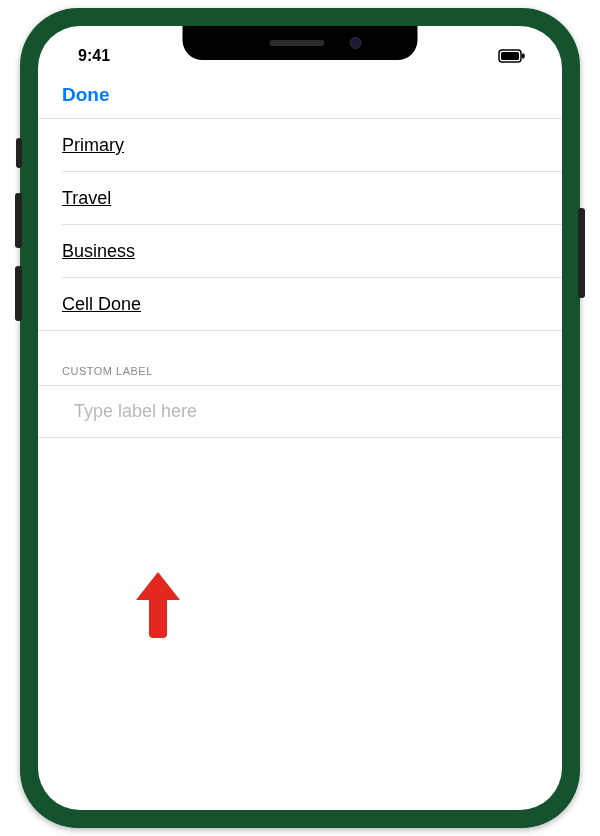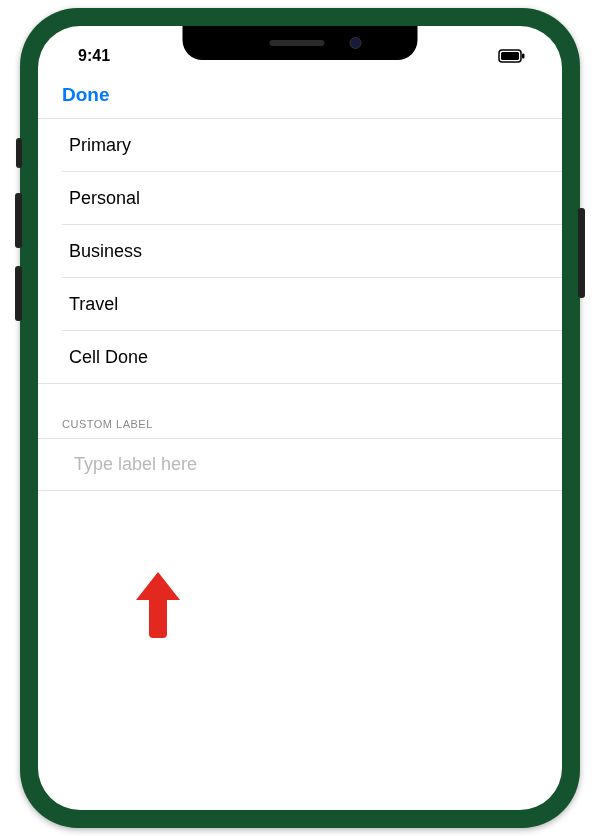--- a/index.html
+++ b/index.html
@@ -111,24 +111,25 @@
 
     
     .list-group {
       border-top: 1px solid #e2e2e4;
     }
     .list-row {
       display: flex;
       justify-content: space-between;
       align-items: center;
       height: 53px;
-      padding: 0 31px;
+      padding: 0 24px;
       position: relative;
       cursor: pointer;
       background: #fff;
+      text-decoration: underline;
     }
     .list-row::after {
       content: '';
       position: absolute;
       bottom: 0;
       left: 24px;
       right: 0;
       height: 1px;
       background: #e2e2e4;
     }
@@ -206,27 +207,24 @@
 
     <div class="nav-bar">
       <button class="done-btn">Done</button>
     </div>
 
     <div class="list-group" id="label-list">
         <div class="list-row">
           <span class="row-label">Primary</span>
         </div>
         <div class="list-row">
-          <span class="row-label">Personal</span>
+          <span class="row-label">Travel</span>
         </div>
         <div class="list-row">
           <span class="row-label">Business</span>
-        </div>
-        <div class="list-row">
-          <span class="row-label">Travel</span>
         </div>
         <div class="list-row">
           <span class="row-label">Cell Done</span>
         </div>
       </div>
 
     <div class="section-header">CUSTOM LABEL</div>
 
     <div class="input-row">
       <input class="custom-input" type="text" placeholder="Type label here" style="">

